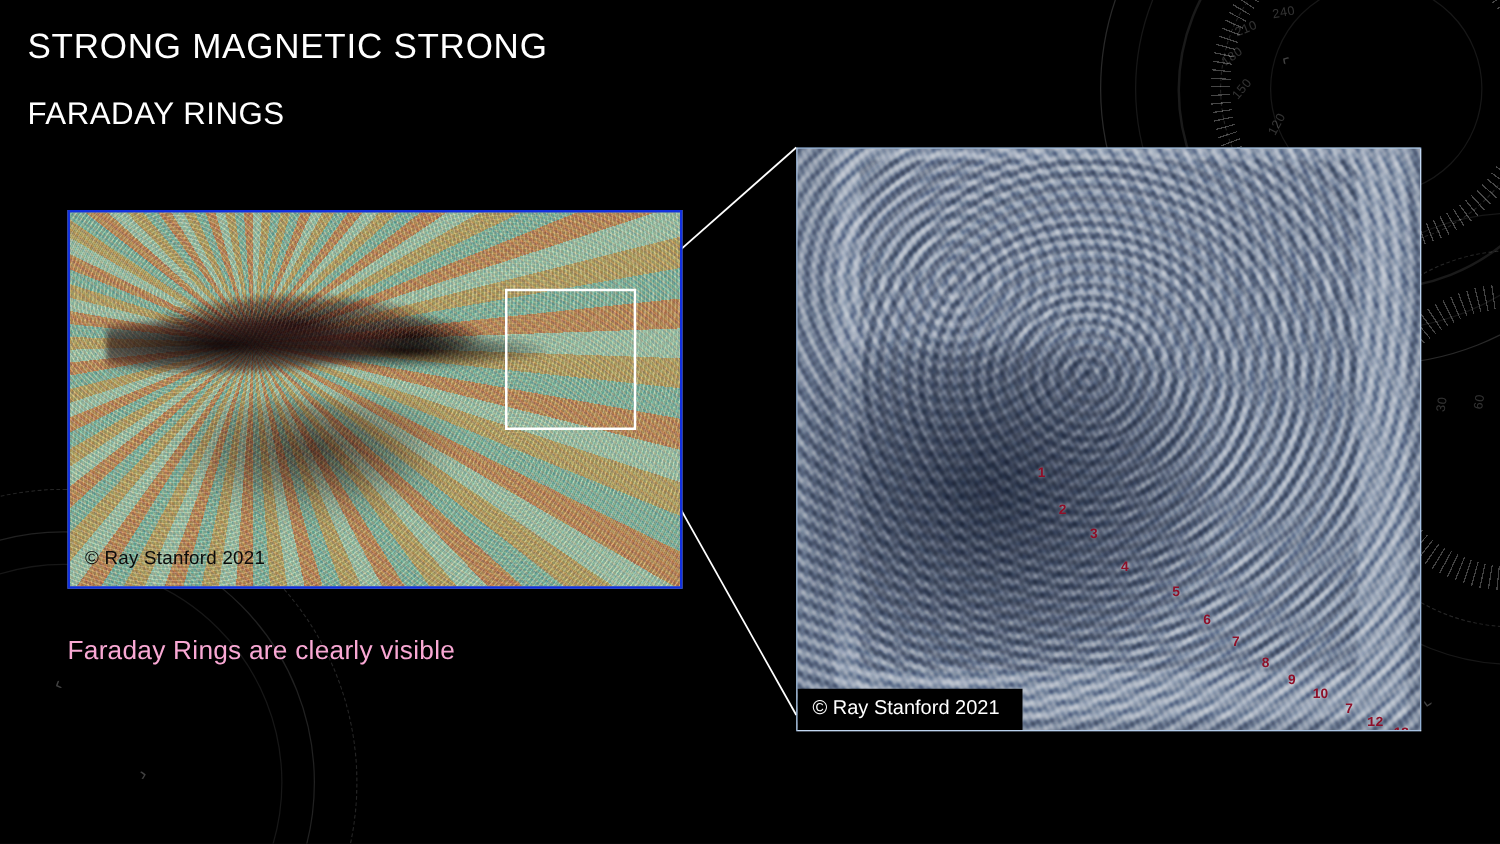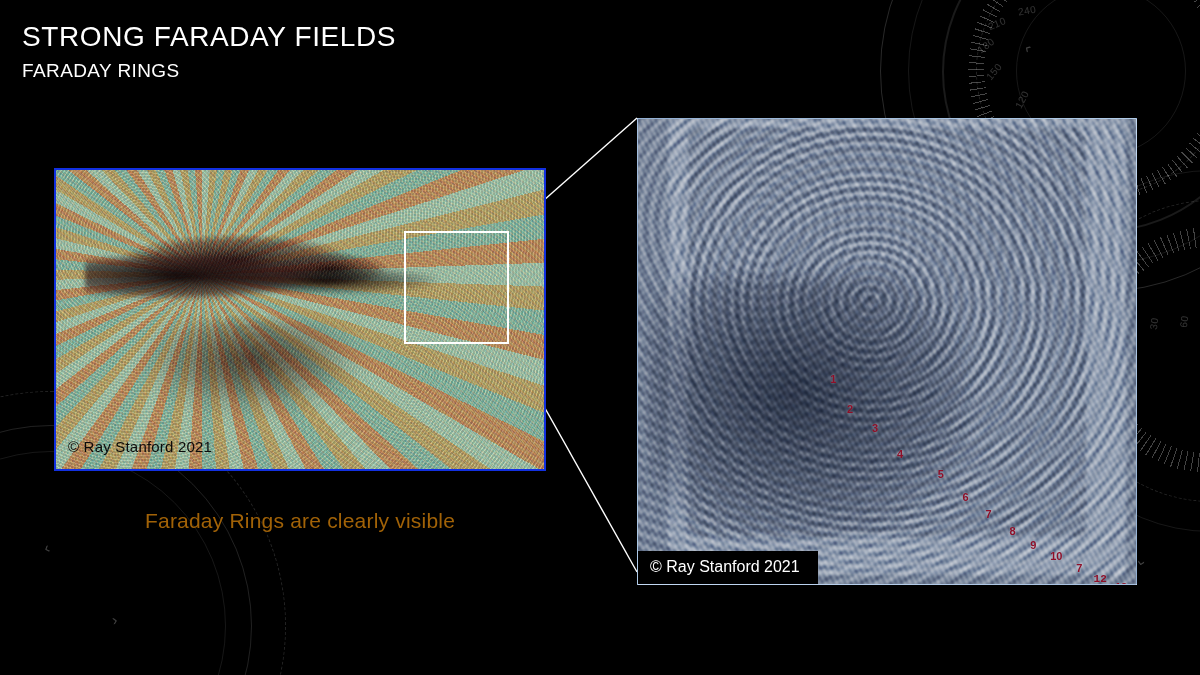--- a/index.html
+++ b/index.html
@@ -90,24 +90,24 @@
   .title-main {
     color: #ffffff;
     font-size: 28px;
     letter-spacing: 0.6px;
     font-weight: 400;
     line-height: 1.1;
     white-space: nowrap;
   }
   .title-sub {
     color: #ffffff;
-    font-size: 19px;
+    font-size: 25px;
     letter-spacing: 0.4px;
     font-weight: 400;
-    margin-top: 7px;
+    margin-top: 24px;
     white-space: nowrap;
   }
 
   
   .photo-left {
     position: absolute;
     left: 54px;
     top: 168px;
     width: 492px;
     height: 303px;
@@ -180,22 +180,21 @@
     border: 2px solid #ffffff;
     box-sizing: border-box;
   }
 
   
   .caption-left {
     position: absolute;
     left: 54px;
     top: 509px;
     width: 492px;
-    text-align: center;
-    color: #a16207;
+    color: #f9a8d4;
     font-size: 21px;
     letter-spacing: 0.2px;
   }
 
   
   .callout-svg {
     position: absolute;
     inset: 0;
     pointer-events: none;
   }
@@ -334,21 +333,21 @@
       <div class="ring" style="left:0;    top:0;    width:400px; height:400px; border-color:rgba(255,255,255,0.13);"></div>
       <div class="ring faint" style="left:26px; top:26px; width:348px; height:348px;"></div>
       <div class="ring dashed fainter" style="left:-34px; top:-34px; width:468px; height:468px;"></div>
     </div>
     <span class="arrow-glyph" style="left:44px;  top:540px; transform:rotate(-22deg);">‹</span>
     <span class="arrow-glyph" style="left:112px; top:612px; transform:rotate(-12deg);">›</span>
     <span class="arrow-glyph" style="left:1140px;top:556px; transform:rotate(100deg);">›</span>
   </div>
 
   <div class="title-block">
-    <div class="title-main">STRONG FARADAY FIELDS</div>
+    <div class="title-main">STRONG MAGNETIC STRONG</div>
     <div class="title-sub">FARADAY RINGS</div>
   </div>
 
   <svg class="callout-svg" width="1200" height="675" viewBox="0 0 1200 675">
     <line x1="509" y1="231" x2="637" y2="118" stroke="#ffffff" stroke-width="1.4"></line>
     <line x1="509" y1="344" x2="637" y2="572" stroke="#ffffff" stroke-width="1.4"></line>
   </svg>
 
   <div class="photo-left">
     <div class="grain"></div>

